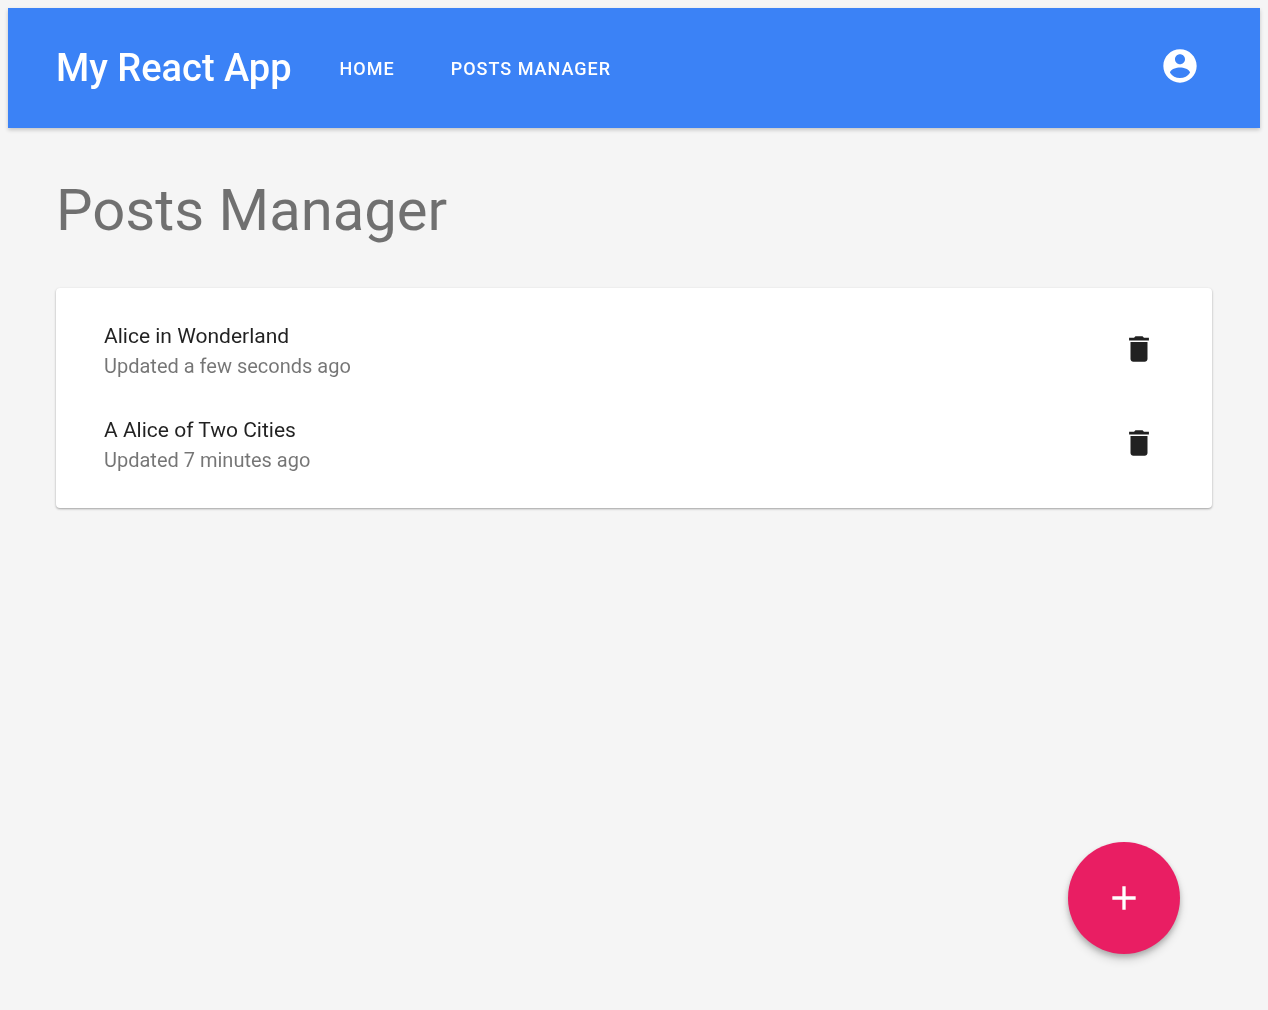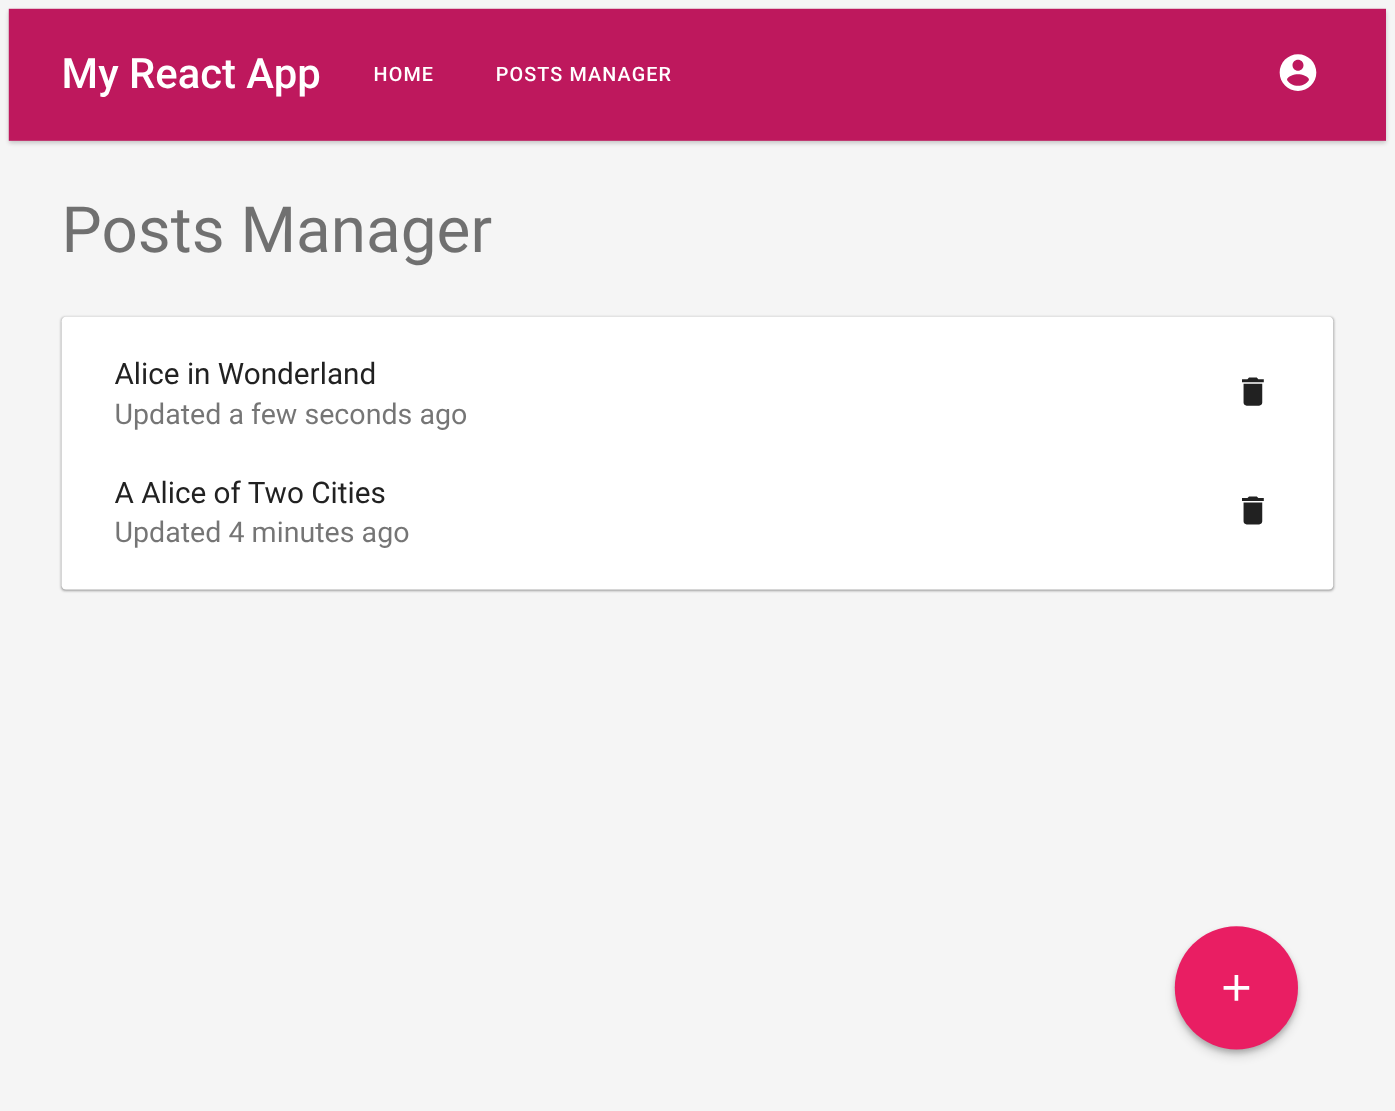--- a/index.html
+++ b/index.html
@@ -12,21 +12,21 @@
       font-family: 'Roboto', 'Helvetica Neue', Arial, sans-serif;
       background: #f5f5f5;
       width: 1268px;
       height: 1010px;
       padding: 8px;
       position: relative;
       overflow: hidden;
     }
     
     .app-bar {
-      background: #be185d;
+      background: #3b82f6;
       color: white;
       height: 120px;
       display: flex;
       align-items: center;
       padding: 0 48px;
       box-shadow: 0 2px 4px rgba(0,0,0,0.2);
       position: relative;
     }
     
     .app-title {
@@ -79,28 +79,28 @@
       align-items: center;
       padding: 20px 48px;
       cursor: pointer;
     }
     
     .post-text {
       flex: 1;
     }
     
     .post-title {
-      font-size: 27px;
+      font-size: 21px;
       color: rgba(0, 0, 0, 0.87);
       margin-bottom: 6px;
       font-weight: 400;
     }
     
     .post-subtitle {
-      font-size: 26px;
+      font-size: 20px;
       color: rgba(0, 0, 0, 0.54);
       font-weight: 400;
     }
     
     .delete-btn {
       cursor: pointer;
       padding: 8px;
     }
     
     .delete-btn svg {
@@ -157,21 +157,21 @@
       <div class="delete-btn">
         <svg viewBox="0 0 24 24">
           <path d="M6 19c0 1.1.9 2 2 2h8c1.1 0 2-.9 2-2V7H6v12zM19 4h-3.5l-1-1h-5l-1 1H5v2h14V4z"></path>
         </svg>
       </div>
     </div>
 
     <div class="post-item">
       <div class="post-text">
         <div class="post-title">A Alice of Two Cities</div>
-        <div class="post-subtitle">Updated 4 minutes ago</div>
+        <div class="post-subtitle">Updated 7 minutes ago</div>
       </div>
       <div class="delete-btn">
         <svg viewBox="0 0 24 24">
           <path d="M6 19c0 1.1.9 2 2 2h8c1.1 0 2-.9 2-2V7H6v12zM19 4h-3.5l-1-1h-5l-1 1H5v2h14V4z"></path>
         </svg>
       </div>
     </div>
 
   </div>
 </div>

